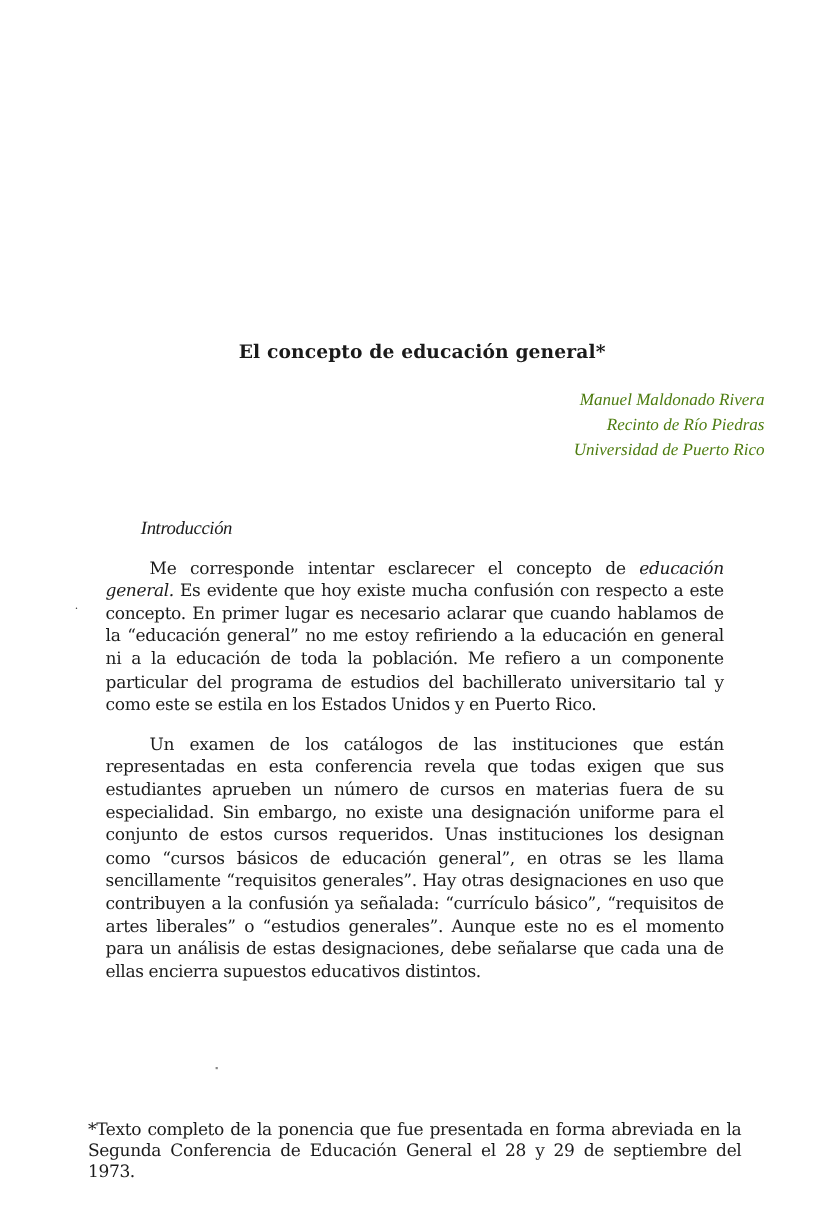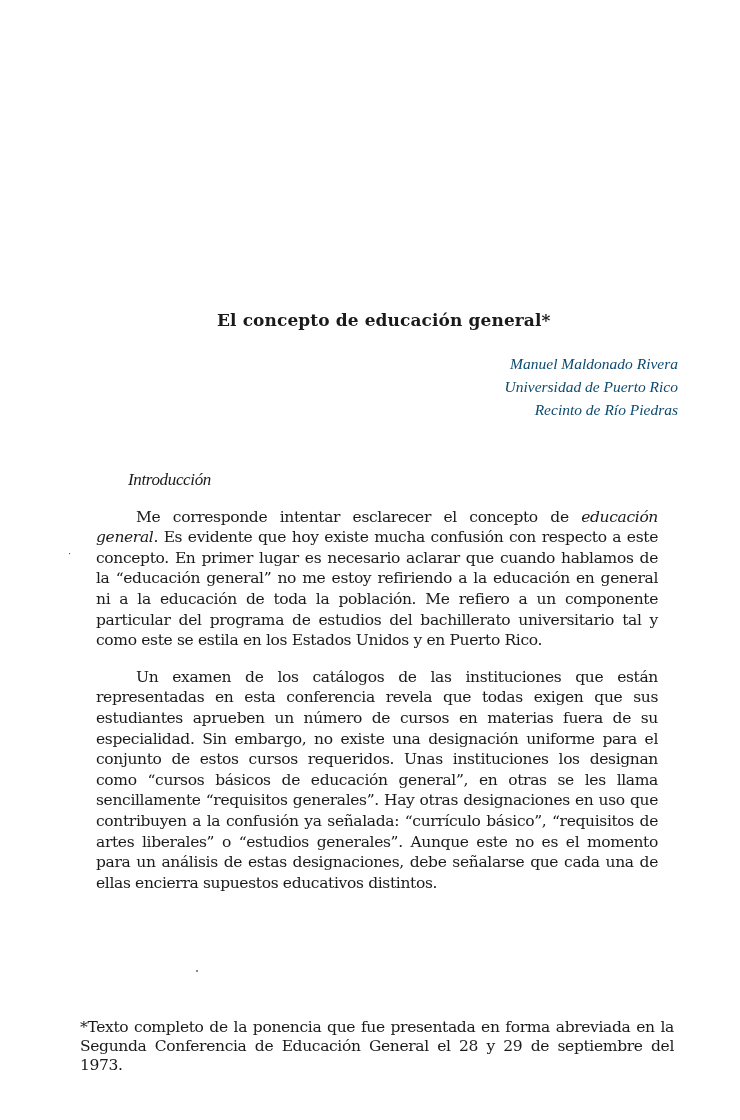--- a/index.html
+++ b/index.html
@@ -1,21 +1,21 @@
 <!DOCTYPE html>
 <html><head>
   <meta charset="utf-8">
   <style>
     html, body { margin: 0; padding: 0; background: #ffffff; }
     body { width: 740px; height: 1120px; position: relative; overflow: hidden;
            font-family: "DejaVu Serif", "Liberation Serif", serif; color: #1a1a1a; }
     .title { position: absolute; left: 217px; top: 310px; font-size: 17px; font-weight: bold;
              letter-spacing: 0.1px; white-space: nowrap; }
-    .author-block { position: absolute; right: 62px; top: 352px; text-align: right;
-                    font-style: italic; font-size: 15.5px; line-height: 23px; color: #0c4a6e;
+    .author-block { position: absolute; right: 45px; top: 352px; text-align: right;
+                    font-style: italic; font-size: 15.5px; line-height: 23px; color: #4d7c0f;
                     font-family: "Liberation Serif", serif; }
     .author-block div { white-space: nowrap; }
     .body-text { position: absolute; left: 80px; top: 470px; width: 594px;
                  font-size: 15.5px; line-height: 20.6px; font-family: "DejaVu Serif", serif;
                  letter-spacing: -0.35px; }
     .heading { font-style: italic; font-family: "Liberation Serif", serif; font-size: 17px; margin-left: 48px; }
     .para { text-align: justify; text-indent: 40px; margin: 16px; }
     .para .em { font-style: italic; }
     .underlined { }
     .footnote { position: absolute; left: 80px; top: 1018px; width: 594px; font-size: 15.5px;
@@ -25,22 +25,22 @@
     .stray-dot { position: absolute; left: 196px; top: 970px; width: 2px; height: 2px; background: #888; }
   </style>
 </head>
 <body>
 
 <div>
   <div class="title">El concepto de educación general*</div>
 
   <div class="author-block">
     <div>Manuel Maldonado Rivera</div>
+    <div>Recinto de Río Piedras</div>
     <div>Universidad de Puerto Rico</div>
-    <div>Recinto de Río Piedras</div>
   </div>
 
   <div class="stray-mark">·</div>
 
   <div class="body-text">
     <div class="heading">Introducción</div>
     <p class="para"><span>Me corresponde intentar esclarecer el concepto de </span><span class="em">educación general.</span><span> Es evidente que hoy existe mucha confusión con respecto a este concepto. En primer lugar es necesario aclarar que cuando hablamos de la “educación general” no me estoy refiriendo a la educación en general ni a la educación de toda la población. Me refiero a un componente particular del programa de estudios del bachillerato universitario tal y como este se estila en los Estados Unidos y en Puerto Rico.</span></p>
     <p class="para"><span>Un examen de los catálogos de las instituciones que están representadas en esta conferencia revela que todas exigen que sus estudiantes aprueben un número de cursos en materias fuera de su especialidad. Sin embargo, no existe una designación uniforme para el conjunto de estos cursos requeridos. Unas instituciones los designan como “cursos básicos de educación general”, en otras se les llama sencillamente “requisitos generales”. Hay otras designaciones en uso que contribuyen a la confusión ya señalada: “currículo básico”, “requisitos de artes liberales” o “estudios generales”. Aunque este no es el momento para un análisis de estas </span><span class="underlined">designaciones</span><span>, debe señalarse que cada una de ellas encierra supuestos educativos distintos.</span></p>
   </div>
 

